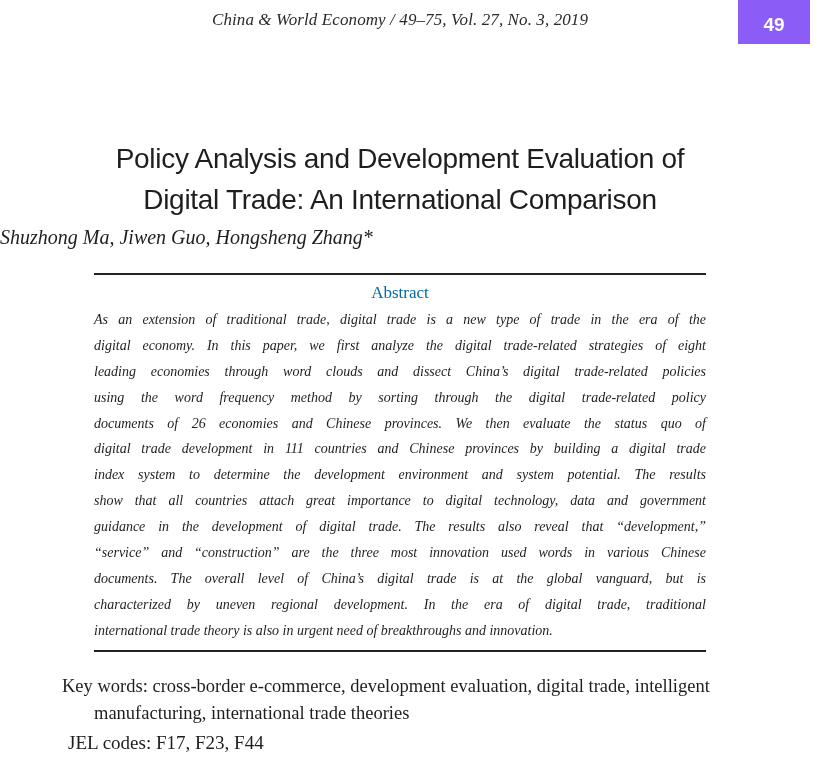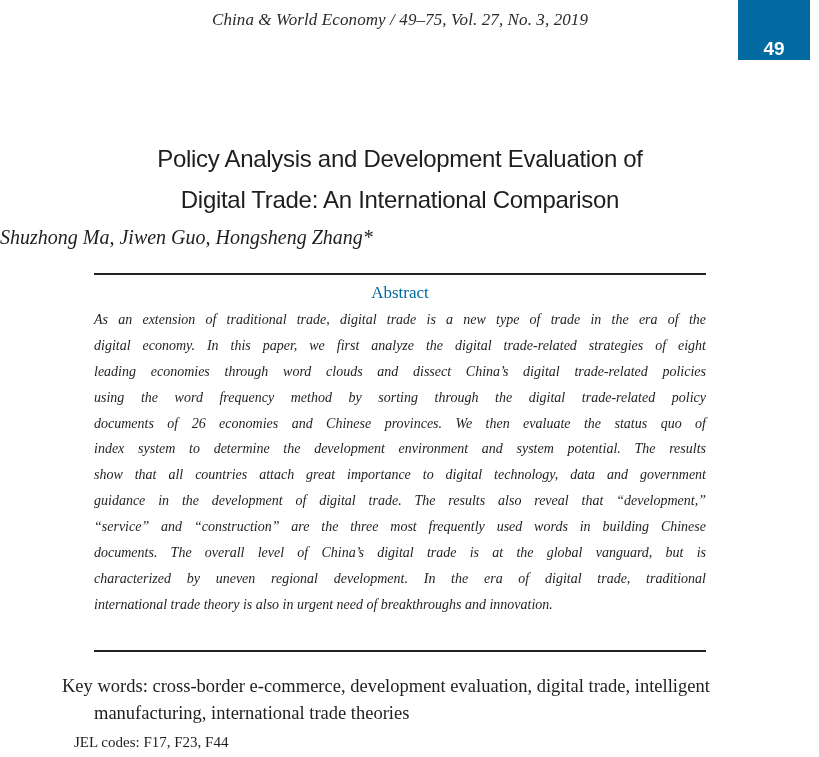--- a/index.html
+++ b/index.html
@@ -24,41 +24,41 @@
       font-style: italic;
       font-size: 17px;
       color: #2a2a2a;
       letter-spacing: 0.1px;
     }
     .page-number-box {
       position: absolute;
       top: 0;
       left: 738px;
       width: 72px;
-      height: 60px;
-      background: #0369a1;
+      height: 44px;
+      background: #8b5cf6;
       display: flex;
-      align-items: flex-end;
+      align-items: center;
       justify-content: center;
     }
     .page-number-box span {
       color: #ffffff;
       font-family: "Liberation Sans", sans-serif;
       font-weight: bold;
       font-size: 19px;
       margin-top: 6px;
     }
     .title {
       position: absolute;
       top: 138px;
       left: 0;
       width: 800px;
       text-align: center;
       font-family: "Liberation Sans", sans-serif;
-      font-size: 24px;
+      font-size: 28px;
       line-height: 41px;
       color: #1e1e1e;
       letter-spacing: -0.3px;
     }
     .authors {
       position: absolute;
       top: 226px;
       left: 0;
       width: 800px;
       text-align: left;
@@ -114,22 +114,22 @@
       line-height: 27px;
       color: #1e1e1e;
     }
     .keywords .indent {
       display: block;
       padding-left: 32px;
     }
     .jel {
       position: absolute;
       top: 729px;
-      left: 74px;
-      font-size: 15px;
+      left: 68px;
+      font-size: 19px;
       line-height: 27px;
       color: #1e1e1e;
     }
   </style>
 </head>
 <body>
 
 <div class="running-head">China &amp; World Economy  / 49–75, Vol. 27,  No. 3, 2019</div>
 
 <div class="page-number-box">
@@ -146,24 +146,25 @@
 <div class="rule top"></div>
 
 <div class="abstract-heading">Abstract</div>
 
 <div class="abstract-body">
   <span class="line">As an extension of traditional trade, digital trade is a new type of trade in the era of the</span>
   <span class="line">digital economy. In this paper, we first analyze the digital trade-related strategies of eight</span>
   <span class="line">leading economies through word clouds and dissect China’s digital trade-related policies</span>
   <span class="line">using the word frequency method by sorting through the digital trade-related policy</span>
   <span class="line">documents of 26 economies and Chinese provinces. We then evaluate the status quo of</span>
+  <span class="line">digital trade development in 111 countries and Chinese provinces by building a digital trade</span>
   <span class="line">index system to determine the development environment and system potential. The results</span>
   <span class="line">show that all countries attach great importance to digital technology, data and government</span>
   <span class="line">guidance in the development of digital trade. The results also reveal that “development,”</span>
-  <span class="line">“service” and “construction” are the three most frequently used words in building Chinese</span>
+  <span class="line">“service” and “construction” are the three most innovation used words in various Chinese</span>
   <span class="line">documents. The overall level of China’s digital trade is at the global vanguard, but is</span>
   <span class="line">characterized by uneven regional development. In the era of digital trade, traditional</span>
   <span class="line last">international trade theory is also in urgent need of breakthroughs and innovation.</span>
 </div>
 
 <div class="rule bottom"></div>
 
 <div class="keywords">
   <span>Key words: cross-border e-commerce, development evaluation, digital trade, intelligent</span>
   <span class="indent">manufacturing, international trade theories</span>

